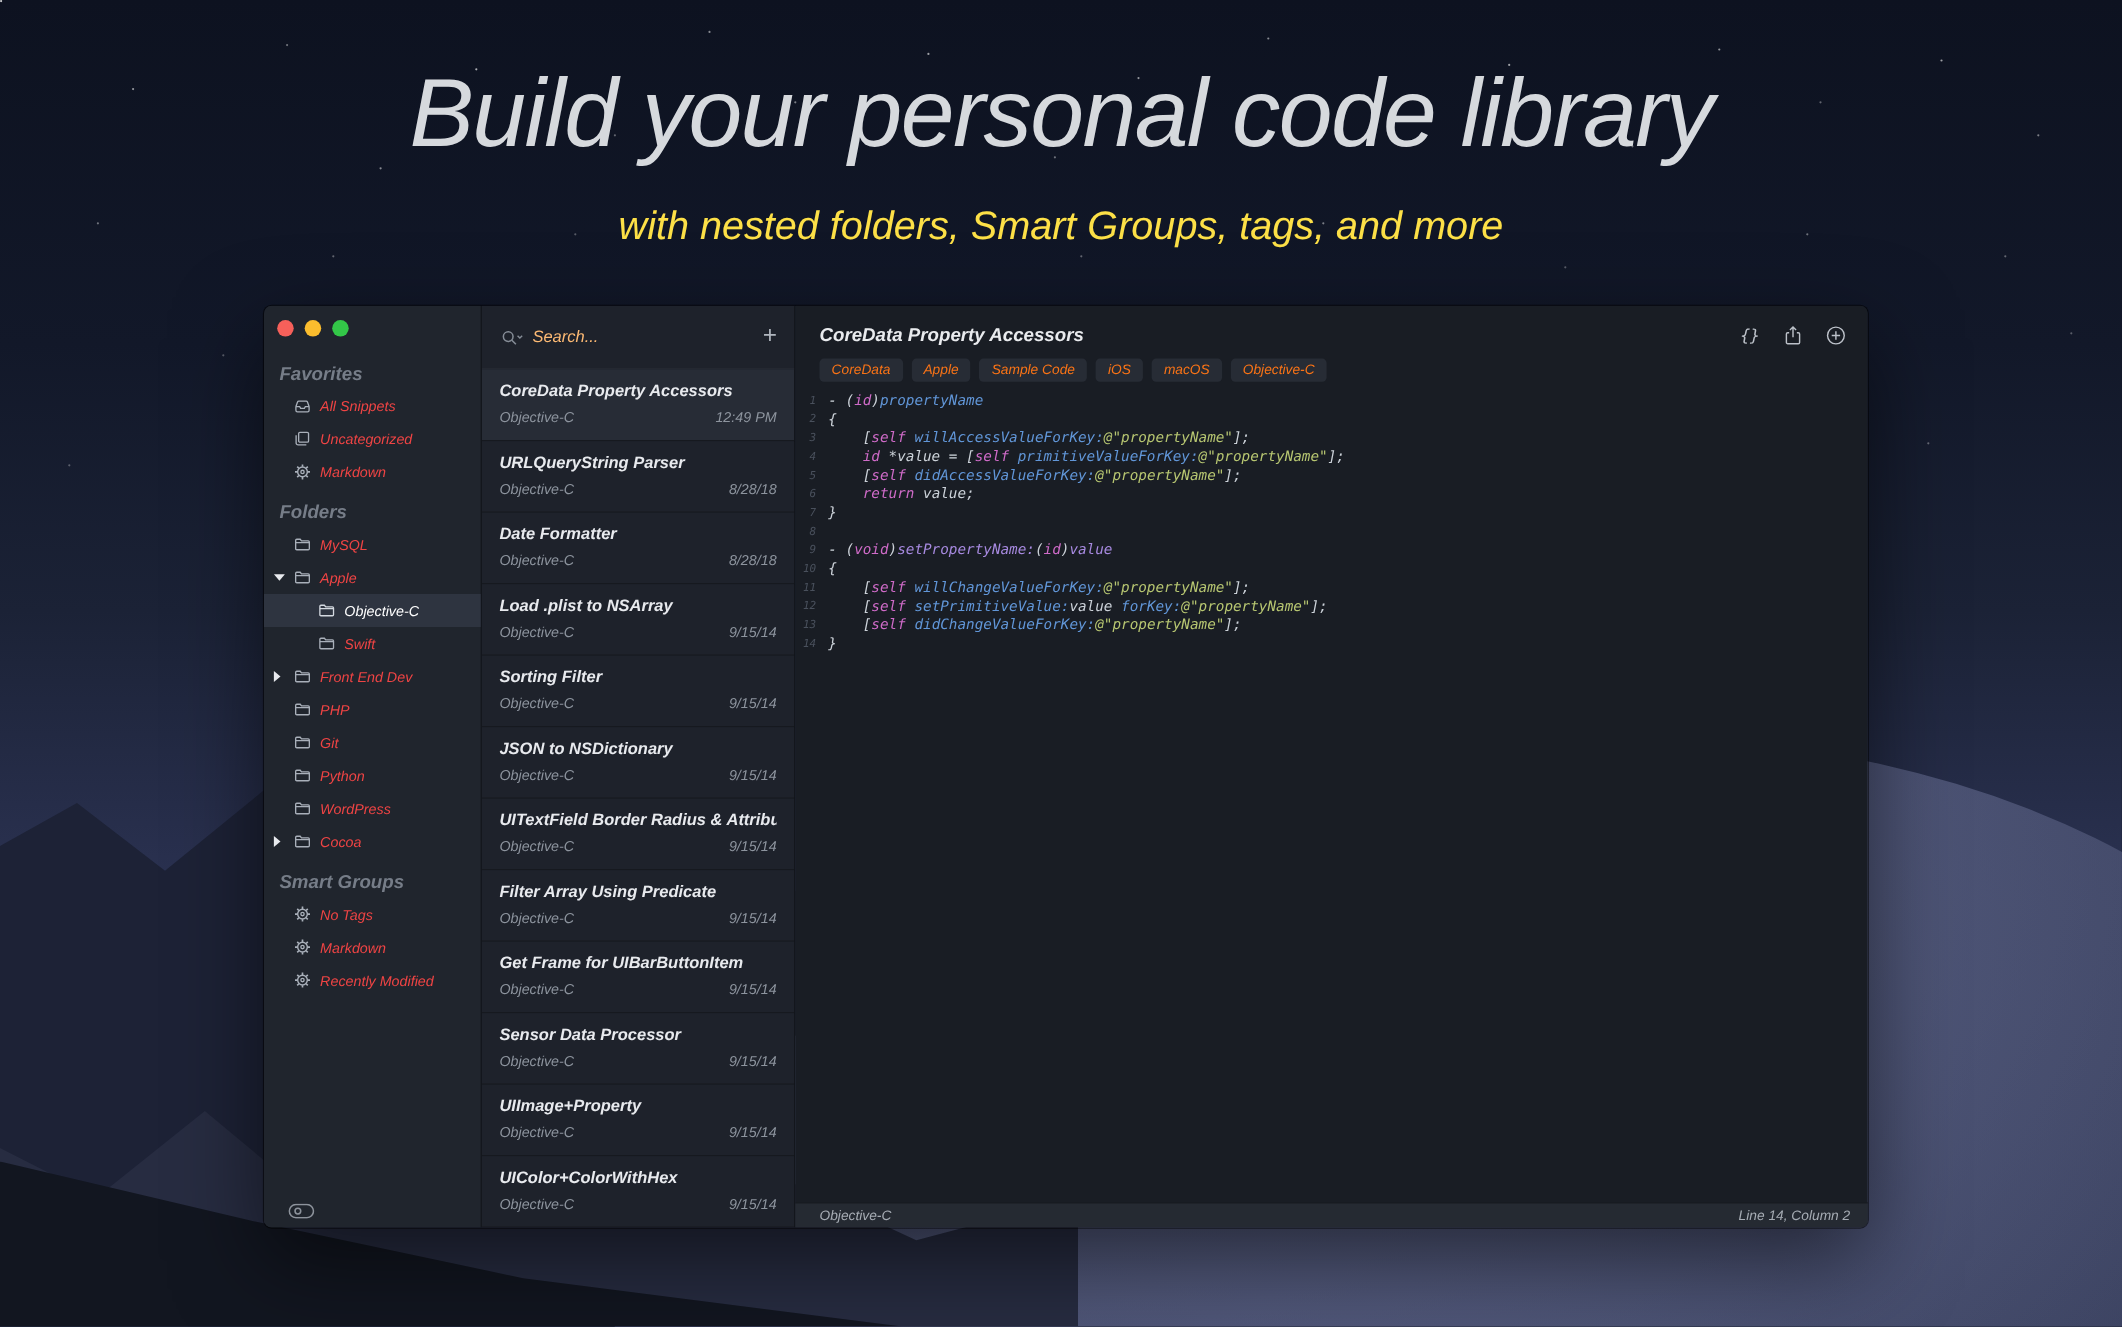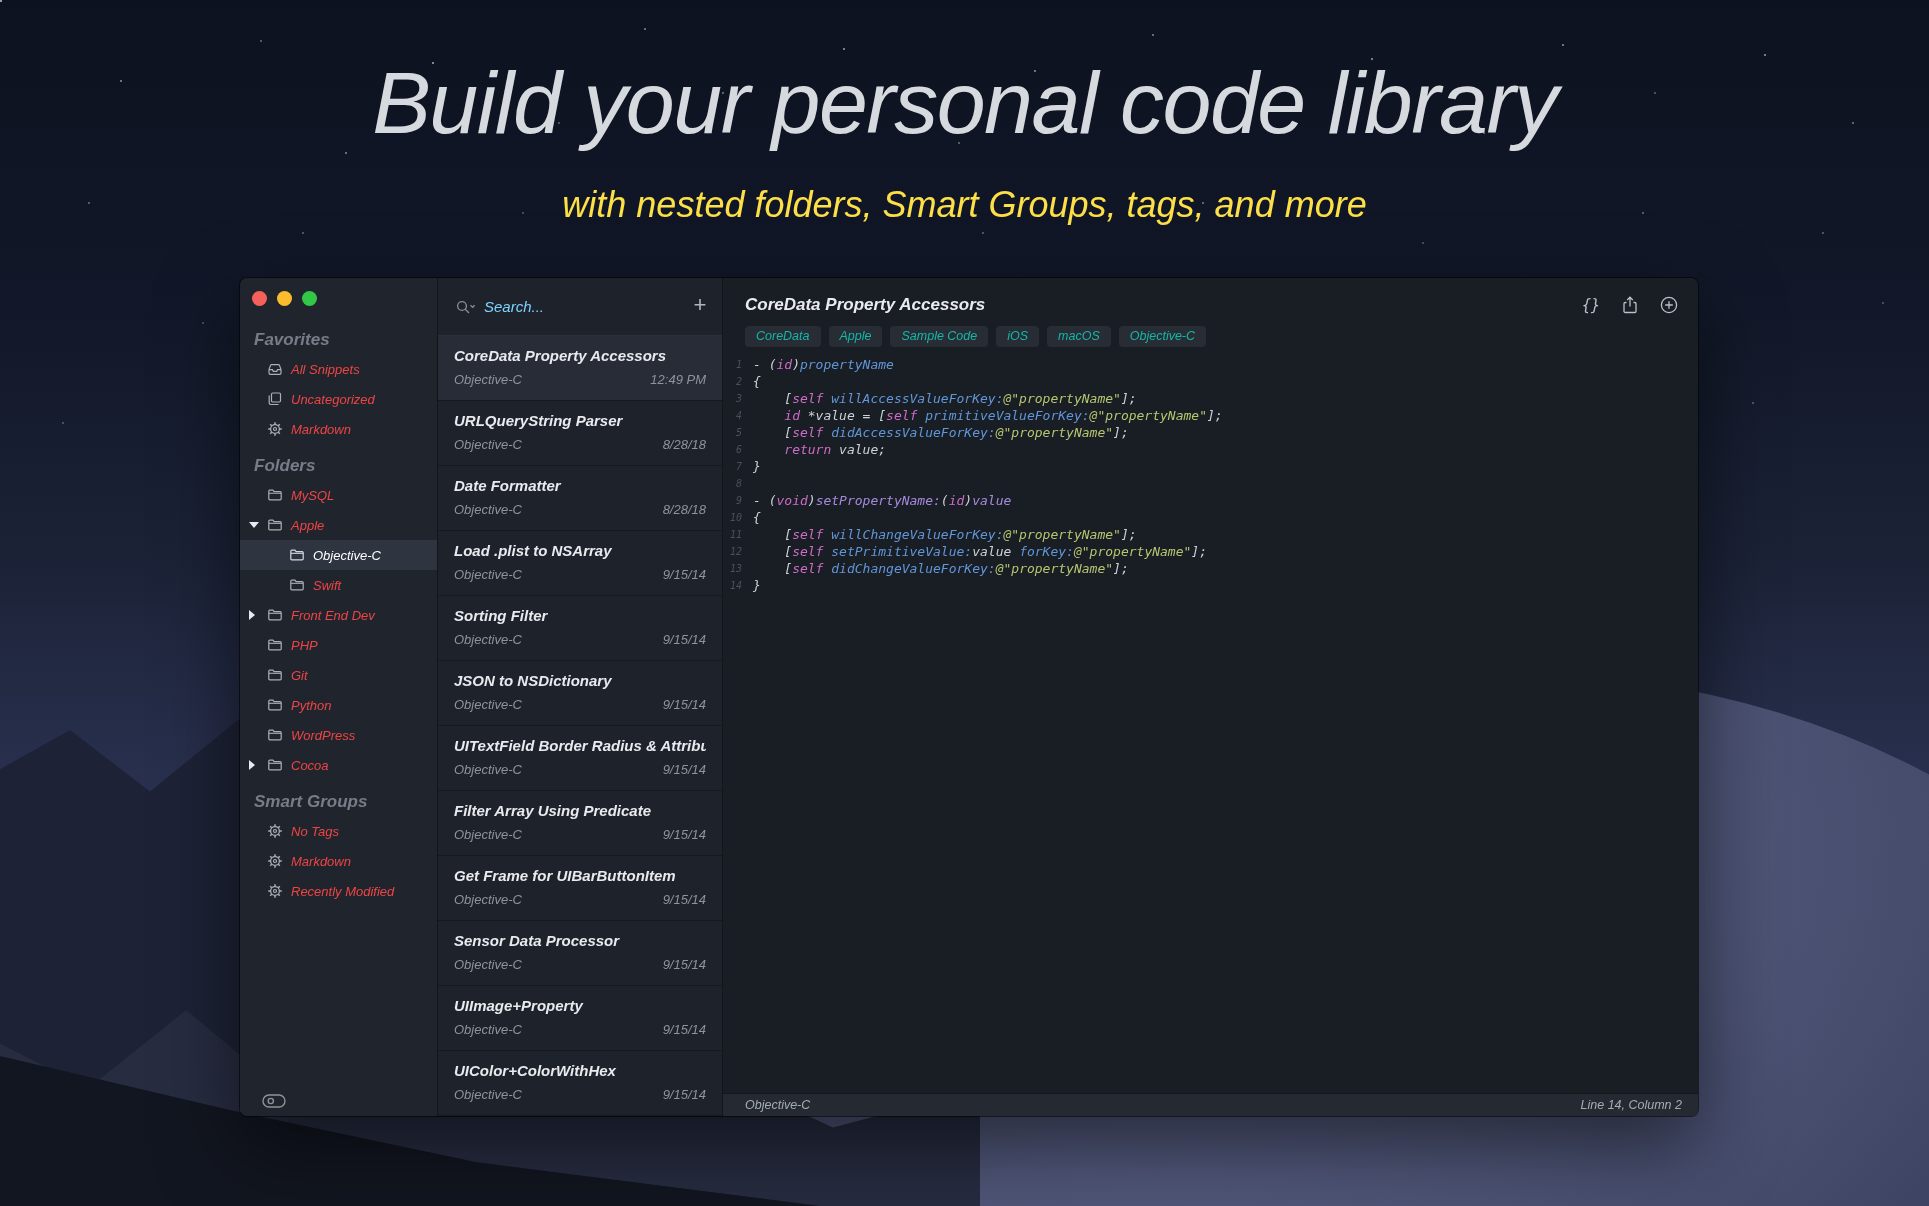--- a/index.html
+++ b/index.html
@@ -68,39 +68,39 @@
   .disc.expanded  { margin-top:-3px; border-top:6px solid #e8eaee; border-left:5px solid transparent; border-right:5px solid transparent; }
   .sb-footer { position:absolute; left:22px; bottom:8px; color:#8d939c; }
   .sb-footer .icon { display:block; width:24px; height:14px; }
 
   
   .list { width:285px; flex:none; background:#1e222b; border-right:1px solid #121519;
     display:flex; flex-direction:column; }
   .searchbar { height:58px; flex:none; display:flex; align-items:center; padding:0 16px;
     border-bottom:1px solid #2a2f38; }
   .searchbar .icon { width:24px; height:16px; color:#858c96; margin-right:6px; flex:none; }
-  .search-ph { flex:1; font-size:15px; color:#7dd3fc; }
+  .search-ph { flex:1; font-size:15px; color:#fdba74; }
   .add-btn { font-size:22px; font-weight:300; color:#b0b6be; line-height:1; padding-bottom:3px; cursor:default; }
   .rows { flex:1; overflow:hidden; }
   .snip { height:65px; padding:11px 16px 0; border-bottom:1px solid #16191f; }
   .snip.selected { background:#272c36; }
   .snip .t { font-size:15px; font-weight:700; color:#e8eaee; white-space:nowrap; overflow:hidden; }
   .snip .meta { display:flex; justify-content:space-between; margin-top:8px;
     font-size:13px; color:#8d949e; }
 
   
   .editor { flex:1; background:#191d24; display:flex; flex-direction:column; min-width:0; }
   .ed-head { flex:none; padding:17px 20px 0 22px; }
   .ed-top { display:flex; align-items:center; }
   .ed-top h2 { font-size:17px; font-weight:700; color:#e9ebee; flex:1; }
   .ed-icons { display:flex; align-items:center; gap:21px; color:#bcc1c9; }
   .ed-icons .icon { width:18px; height:18px; display:block; }
   .braces { font-family:"DejaVu Sans Mono", monospace; font-size:15px; color:#bcc1c9; }
   .tags { display:flex; gap:8px; margin-top:11px; }
-  .tag { background:#272c35; color:#14b8a6; font-size:12.5px; line-height:21px;
+  .tag { background:#272c35; color:#f97316; font-size:12.5px; line-height:21px;
     padding:0 11px; border-radius:4px; white-space:nowrap; }
 
   .code { flex:1; overflow:hidden; padding-top:9px;
     font-family:"DejaVu Sans Mono", monospace; font-size:13px; line-height:17px; }
   .code-line { display:flex; }
   .ln { width:30px; flex:none; text-align:right; padding-right:11px; color:#49505c; font-size:10px; line-height:17px; }
   .lc { white-space:pre; }
   .tk-p { color:var(--tk-p); } .tk-k { color:var(--tk-k); } .tk-m { color:var(--tk-m); }
   .tk-s { color:var(--tk-s); } .tk-d { color:var(--tk-d); }
 

